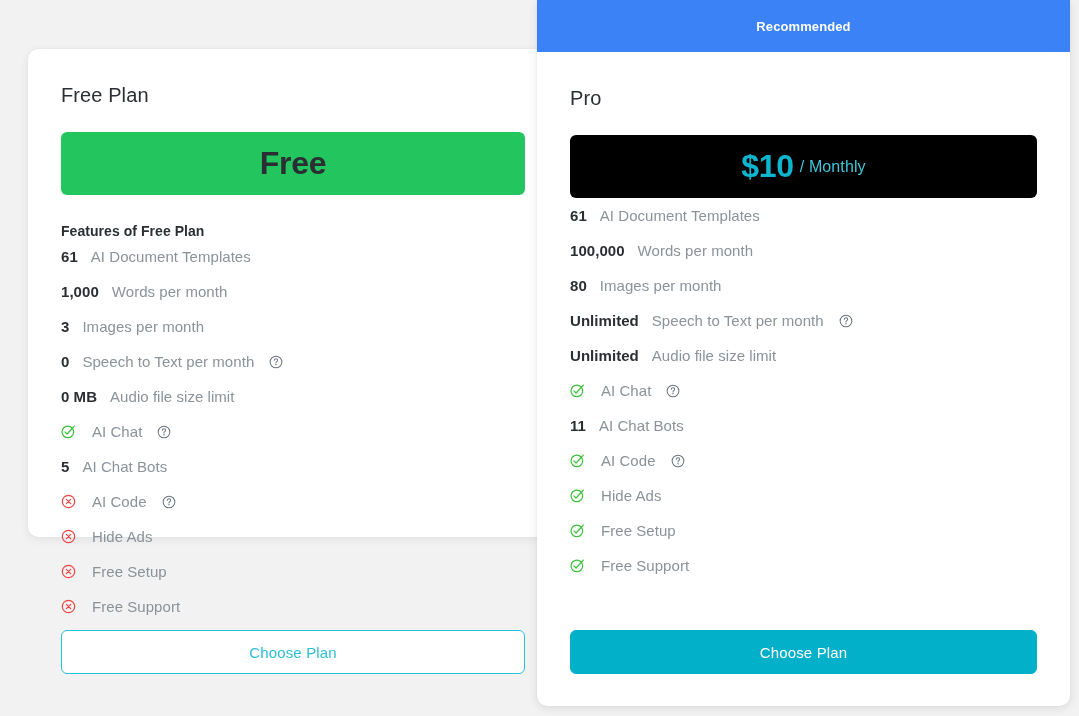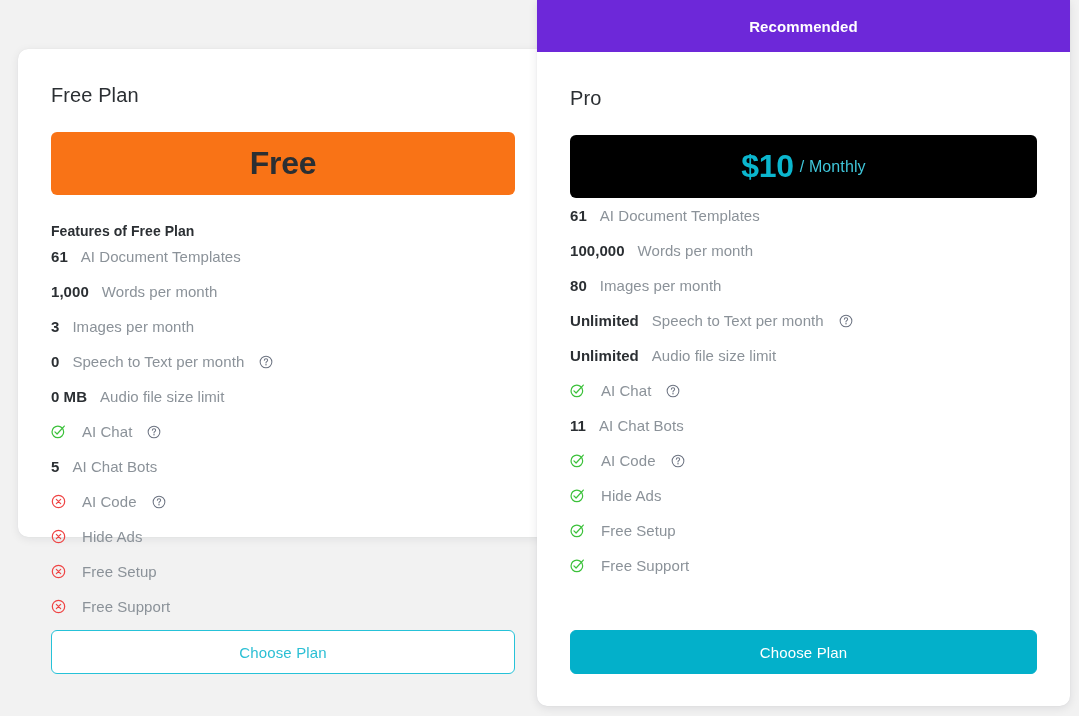--- a/index.html
+++ b/index.html
@@ -24,21 +24,21 @@
   }
 
   
   .plan-card {
     position: absolute;
     background: #ffffff;
     box-sizing: border-box;
   }
 
   .plan-card.free {
-    left: 18px;
+    left: 28px;
     top: 49px;
     width: 530px;
     height: 488px;
     border-radius: 10px;
     box-shadow: 0 2px 10px rgba(17, 24, 39, 0.08),
                 0 0 1px rgba(17, 24, 39, 0.10);
   }
 
   .plan-card.pro {
     left: 537px;
@@ -46,26 +46,26 @@
     width: 533px;
     height: 706px;
     border-radius: 0 0 10px 10px;
     box-shadow: 0 2px 10px rgba(17, 24, 39, 0.10),
                 0 0 1px rgba(17, 24, 39, 0.12);
   }
 
   
   .recommended-banner {
     height: 52px;
-    background: #6d28d9;
+    background: #3b82f6;
     color: #ffffff;
     display: flex;
     align-items: center;
     justify-content: center;
-    font-size: 15px;
+    font-size: 13px;
     font-weight: 600;
     letter-spacing: 0.1px;
   }
 
   
   .card-body {
     padding: 0 33px;
   }
   .plan-card.free .card-body { padding-top: 34px; }
   .plan-card.pro  .card-body { padding-top: 34px; }
@@ -83,21 +83,21 @@
   .price-box {
     margin-top: 25px;
     height: 63px;
     border-radius: 6px;
     display: flex;
     align-items: center;
     justify-content: center;
     box-sizing: border-box;
   }
   .price-box.free-style {
-    background: #f97316;
+    background: #22c55e;
   }
   .price-box.pro-style {
     background: #000000;
   }
 
   .price-amount {
     font-size: 32px;
     font-weight: 700;
     color: #2b2f33;
     letter-spacing: -0.3px;

